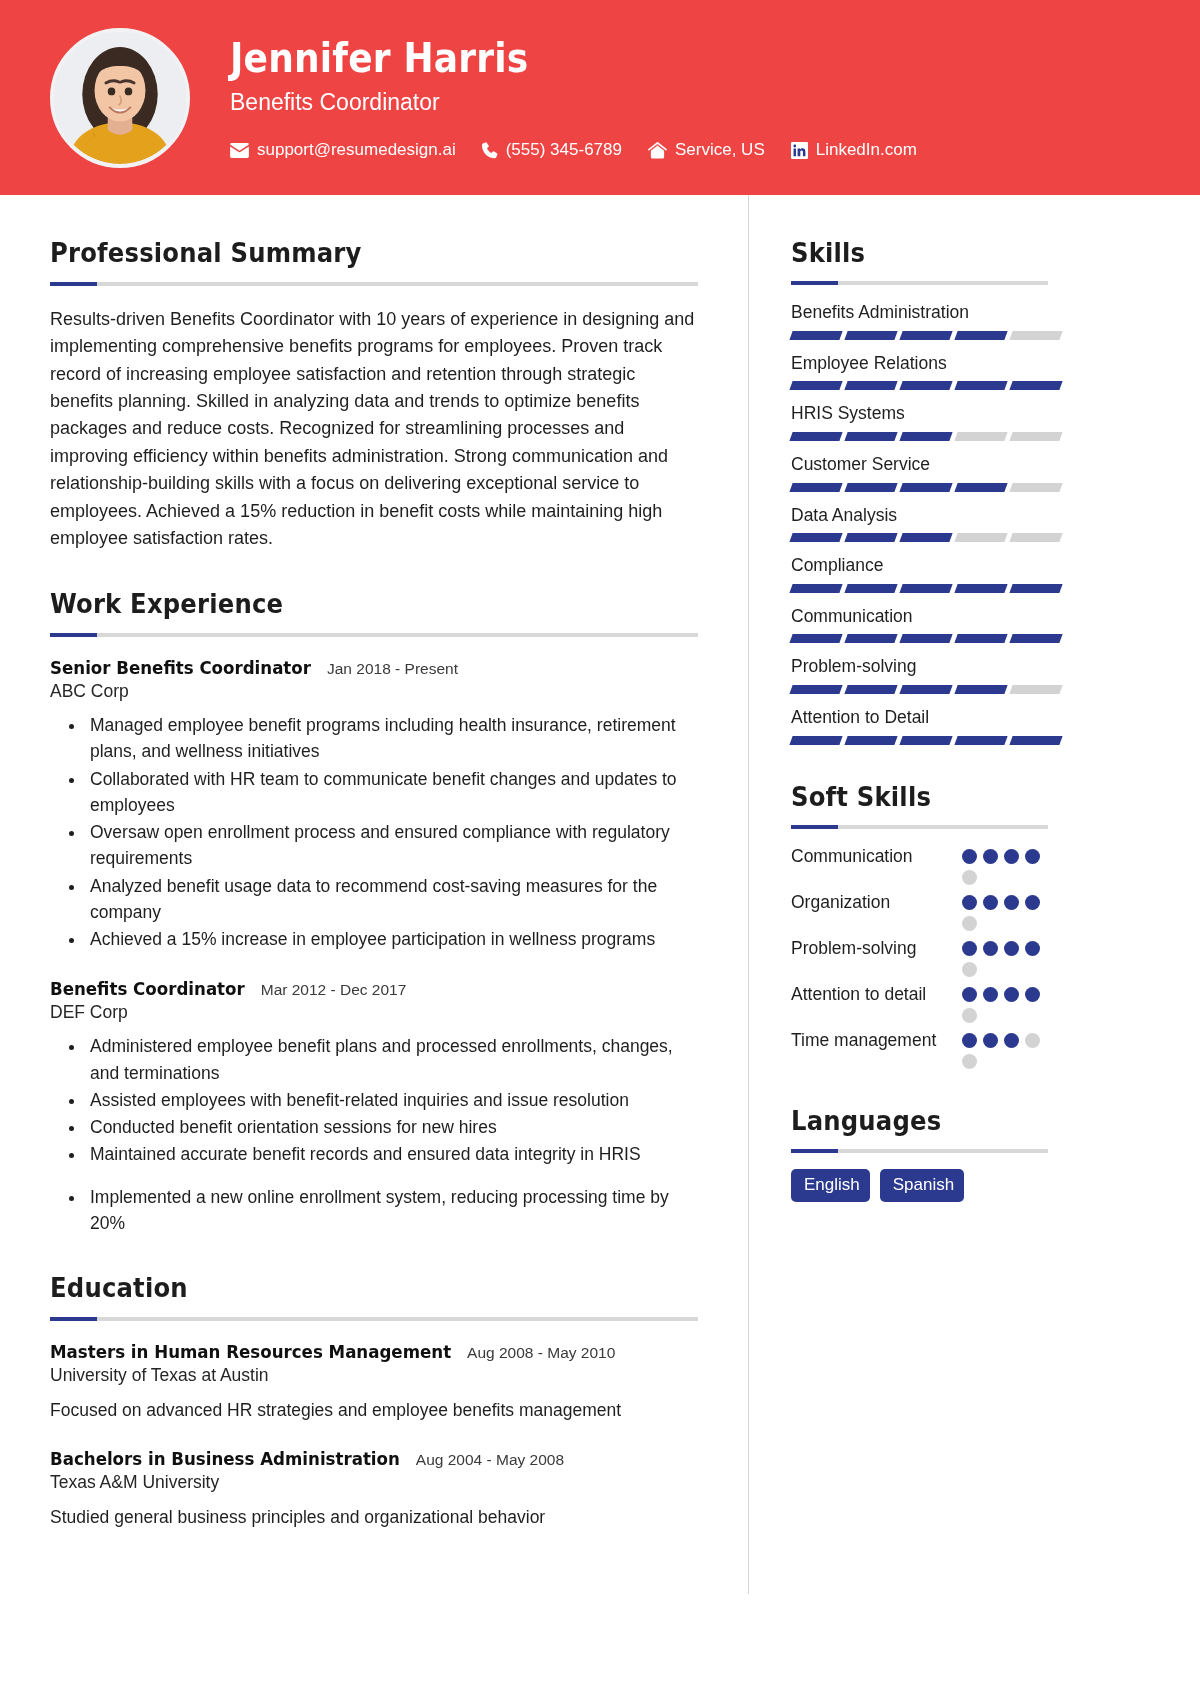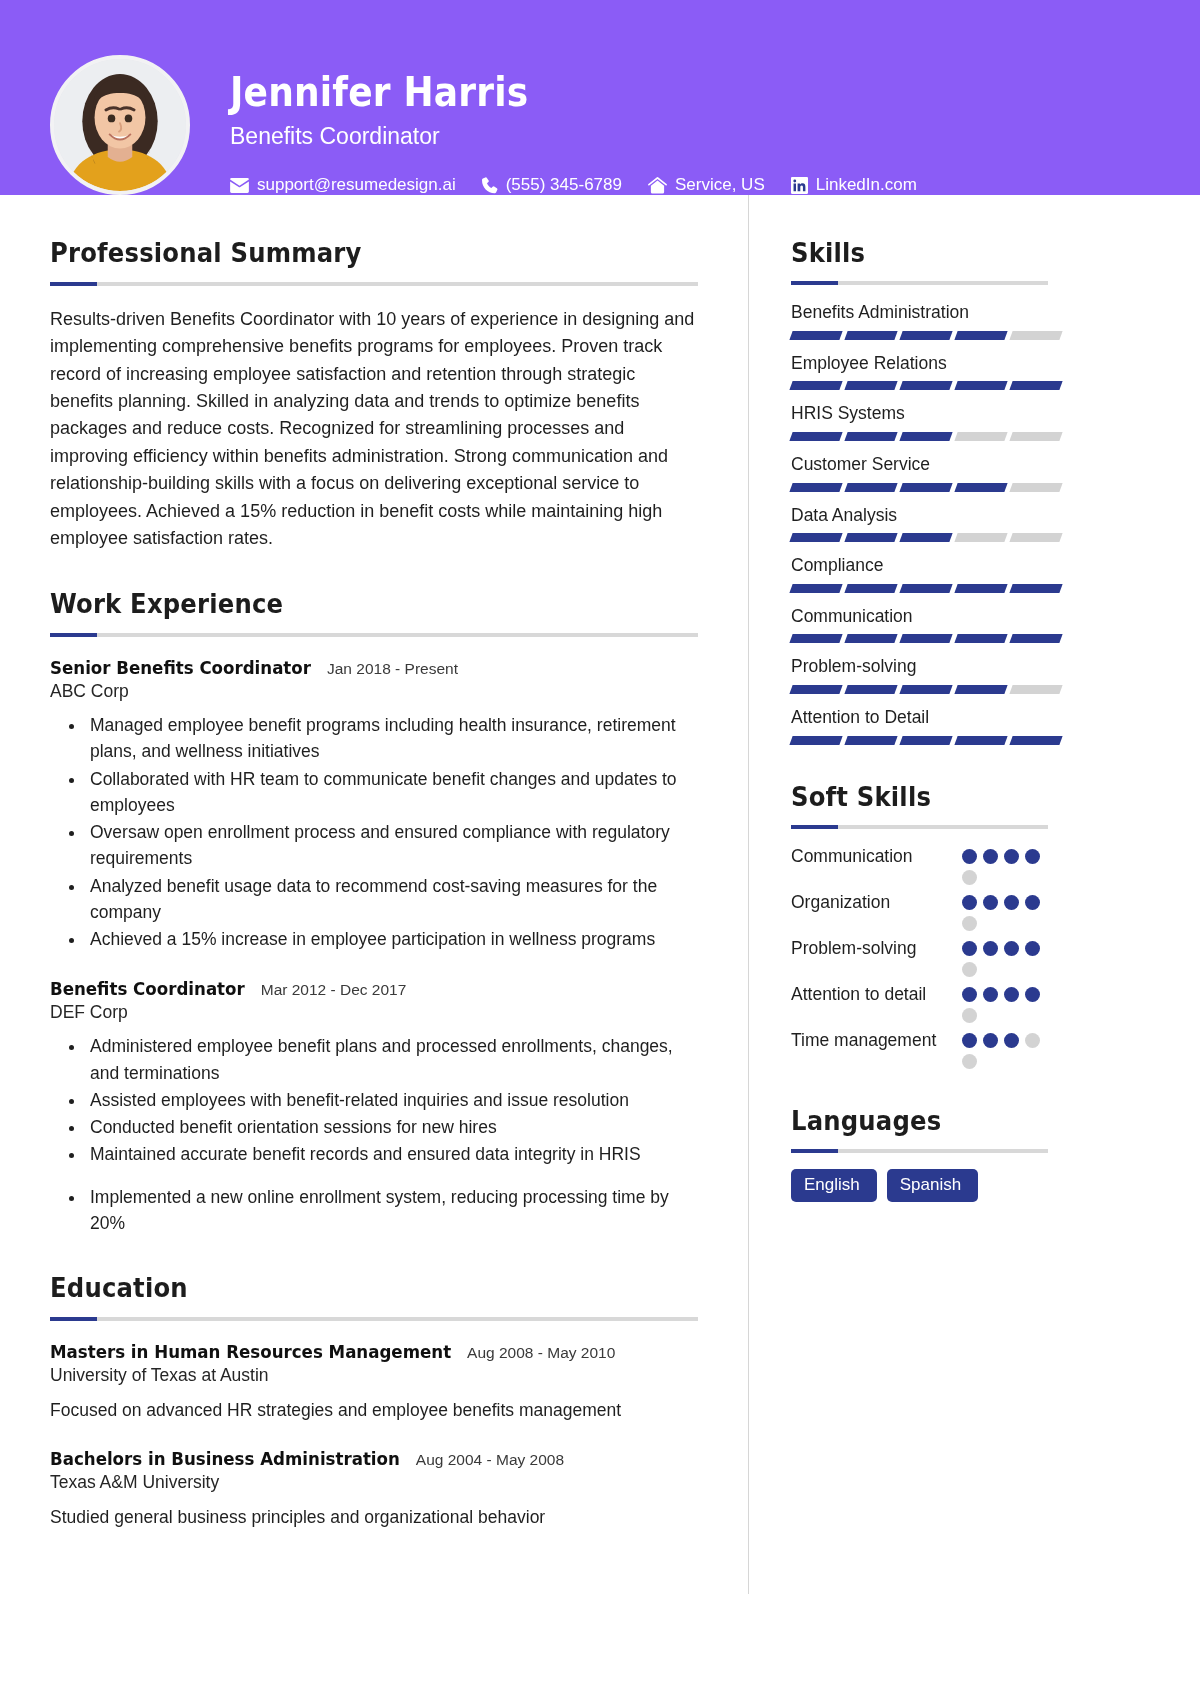--- a/index.html
+++ b/index.html
@@ -11,24 +11,24 @@
   .page {
     width: 1200px;
     min-height: 1684px;
     background: #ffffff;
     position: relative;
     overflow: hidden;
   }
 
   
   .header {
-    background: #8b5cf6;
+    background: #ef4444;
     height: 195px;
     display: flex;
-    align-items: flex-end;
+    align-items: center;
     padding: 0 0 0 50px;
     position: relative;
   }
   .avatar {
     width: 140px;
     height: 140px;
     border-radius: 50%;
     background: #e9eaee;
     border: 4px solid #f2f2f4;
     flex: 0 0 auto;
@@ -213,21 +213,21 @@
     background: #d3d3d3;
   }
   .dot.on { background: #2b3a8f; }
 
   
   .langs { display: flex; flex-wrap: wrap; gap: 10px; }
   .lang-chip {
     background: #2b3a8f;
     color: #ffffff;
     font-size: 17px;
-    padding: 6px 17px 7px 13px;
+    padding: 6px 10px 7px 13px;
     border-radius: 5px;
     line-height: 1.2;
   }
 </style>
 </head>
 <body>
 
 <div class="page">
 
   <div class="header">

